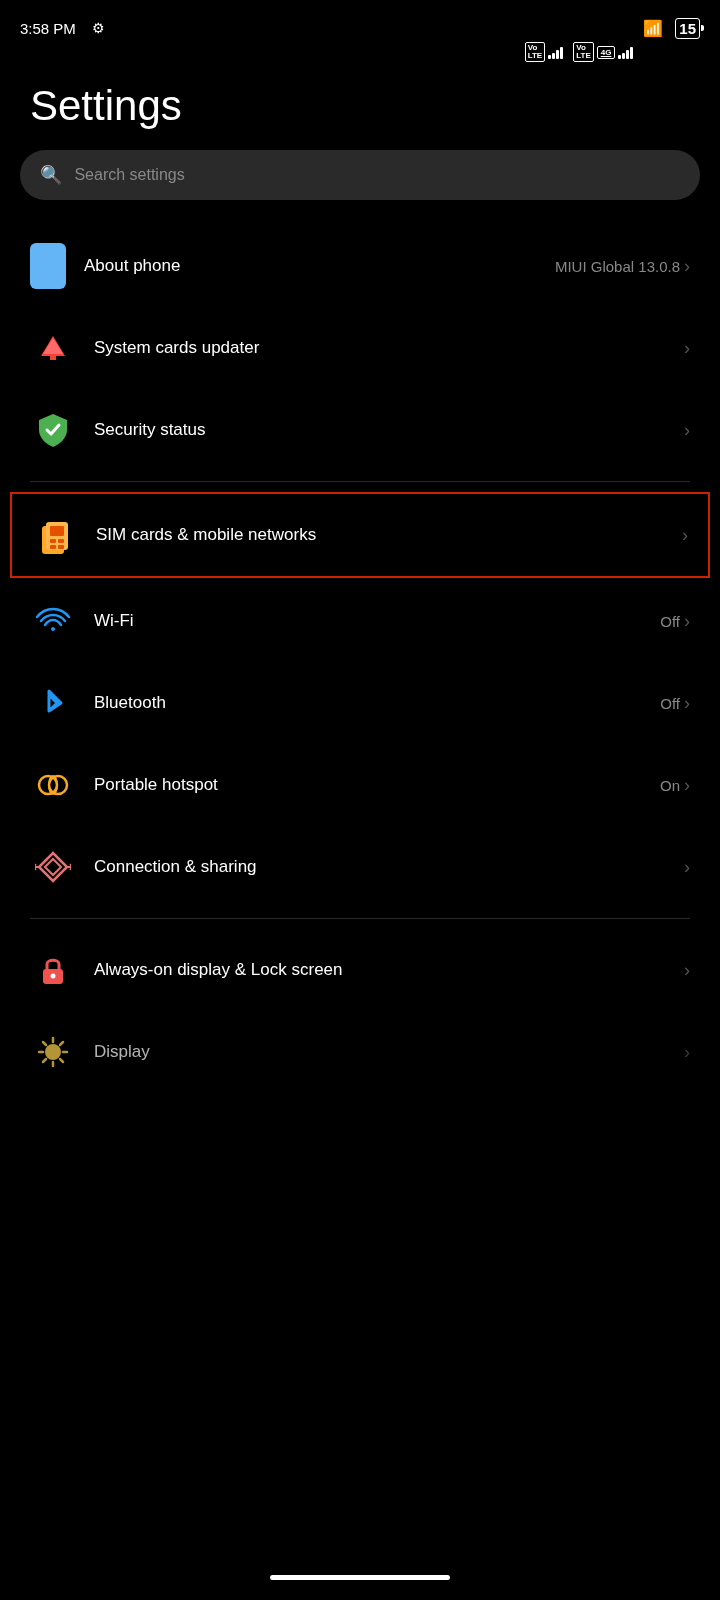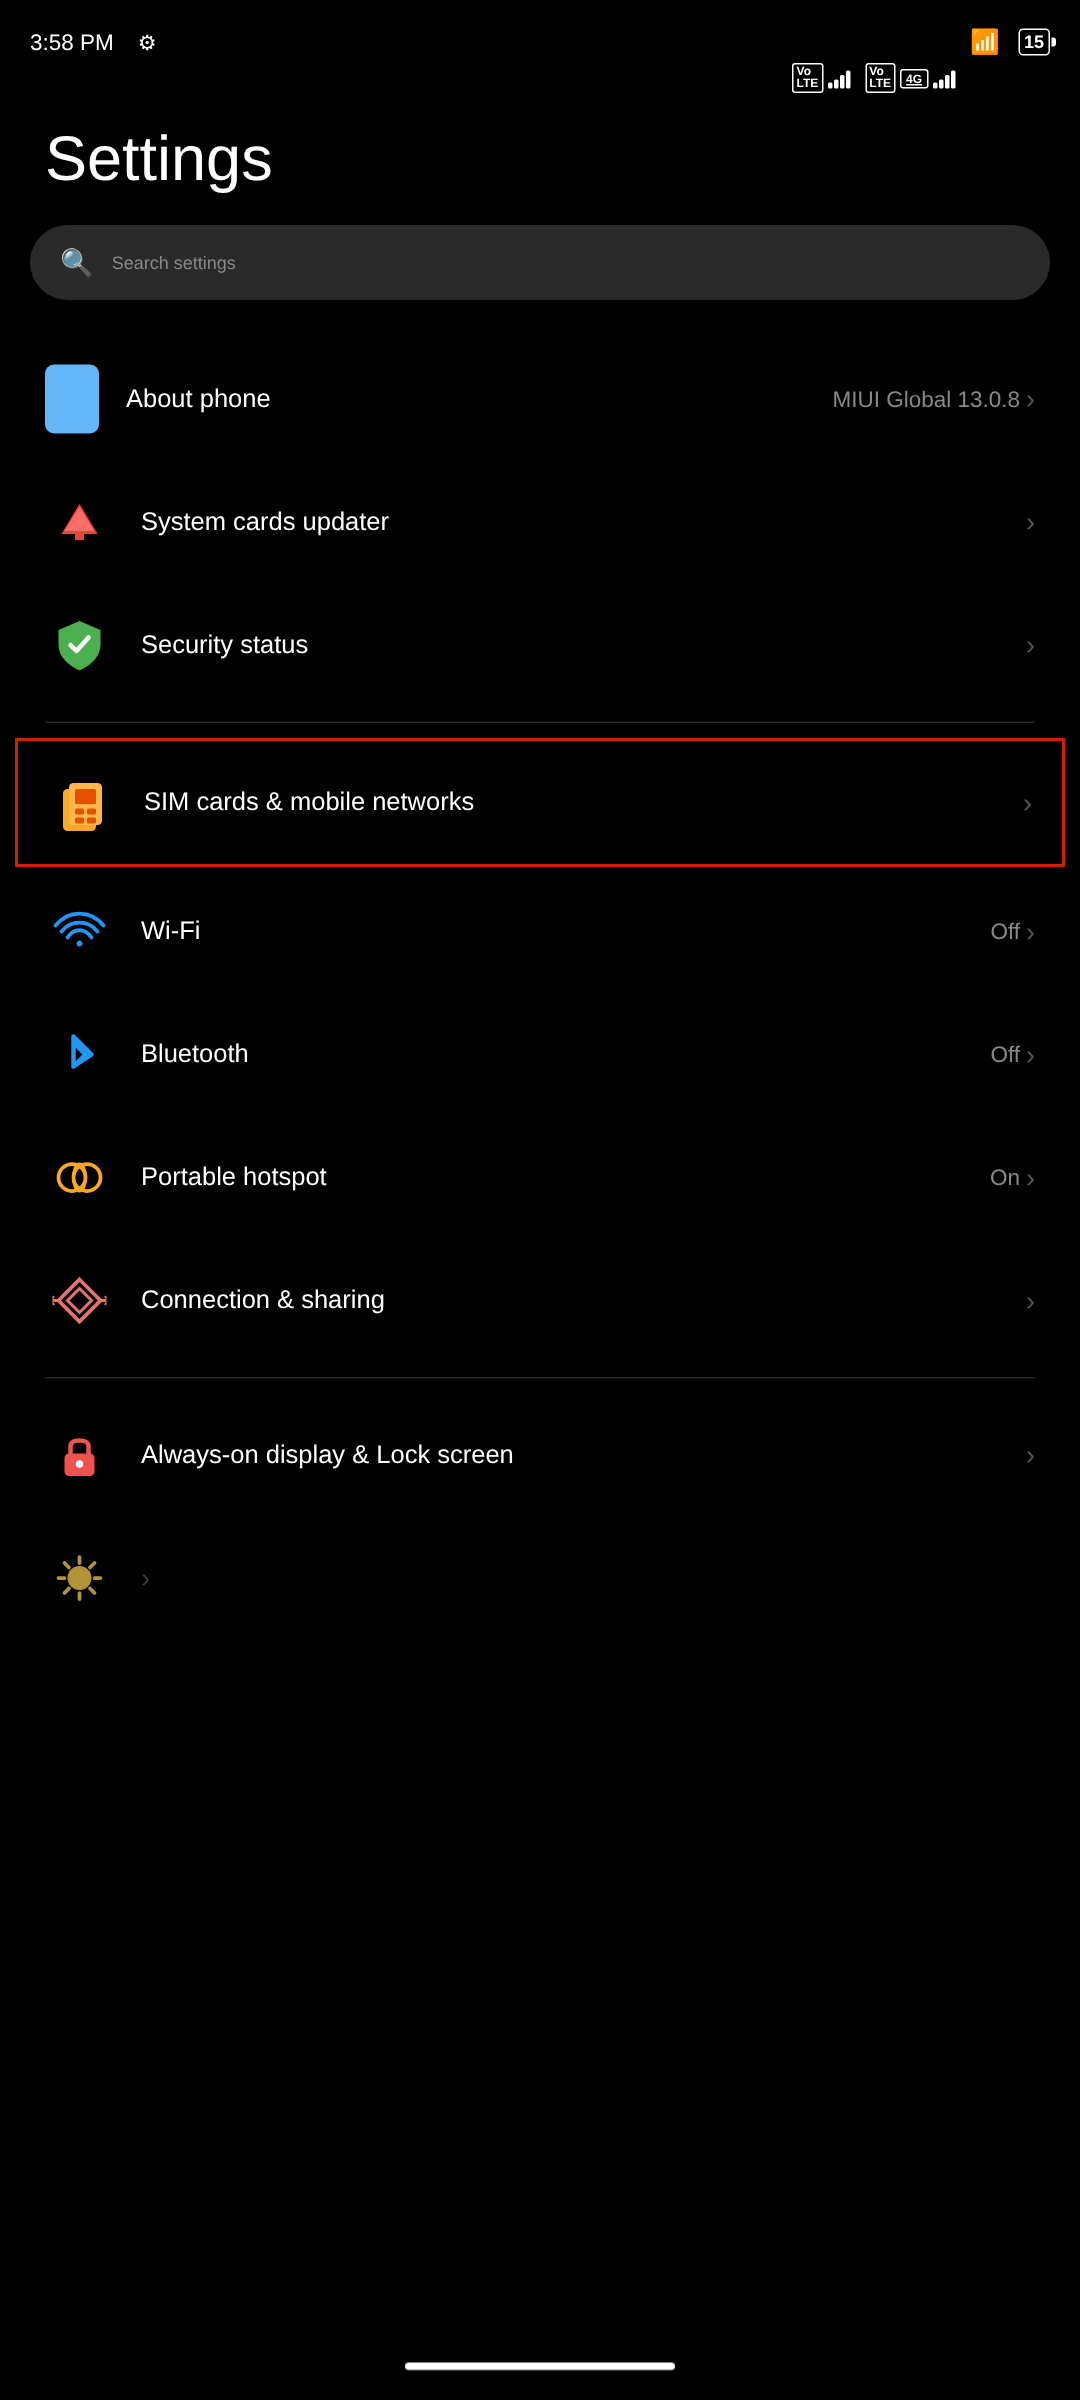--- a/index.html
+++ b/index.html
@@ -88,21 +88,21 @@
       font-size: 16px;
       color: #fff;
     }
 
     .battery-indicator {
       display: flex;
       align-items: center;
       border: 1.5px solid #fff;
       border-radius: 3px;
       padding: 1px 3px;
-      font-size: 12px;
+      font-size: 15px;
       font-weight: bold;
       color: #fff;
       position: relative;
     }
 
     .battery-indicator::after {
       content: '';
       width: 3px;
       height: 6px;
       background: #fff;
@@ -134,21 +134,21 @@
       padding: 14px 20px;
       gap: 12px;
     }
 
     .search-bar-icon {
       font-size: 18px;
       color: #888;
     }
 
     .search-bar-text {
-      font-size: 12px;
+      font-size: 16px;
       color: #888;
       text-align: center;
     }
 
     
     .settings-group {
       padding: 0 10px;
     }
 
     .settings-item {
@@ -493,20 +493,23 @@
         <line x1="18" y1="4" x2="18" y2="8" stroke="#ffd54f" stroke-width="2.5" stroke-linecap="round"></line>
         <line x1="18" y1="28" x2="18" y2="32" stroke="#ffd54f" stroke-width="2.5" stroke-linecap="round"></line>
         <line x1="4" y1="18" x2="8" y2="18" stroke="#ffd54f" stroke-width="2.5" stroke-linecap="round"></line>
         <line x1="28" y1="18" x2="32" y2="18" stroke="#ffd54f" stroke-width="2.5" stroke-linecap="round"></line>
         <line x1="8" y1="8" x2="11" y2="11" stroke="#ffd54f" stroke-width="2.5" stroke-linecap="round"></line>
         <line x1="25" y1="25" x2="28" y2="28" stroke="#ffd54f" stroke-width="2.5" stroke-linecap="round"></line>
         <line x1="28" y1="8" x2="25" y2="11" stroke="#ffd54f" stroke-width="2.5" stroke-linecap="round"></line>
         <line x1="11" y1="25" x2="8" y2="28" stroke="#ffd54f" stroke-width="2.5" stroke-linecap="round"></line>
       </svg>
     </div>
+    <div class="item-content">
+      <div class="item-label">Display</div>
+    </div>
     <div class="item-right">
       <span class="chevron">›</span>
     </div>
   </div>
 
 </div>
 
 <div class="bottom-bar">
   <div class="bottom-pill"></div>
 </div>

